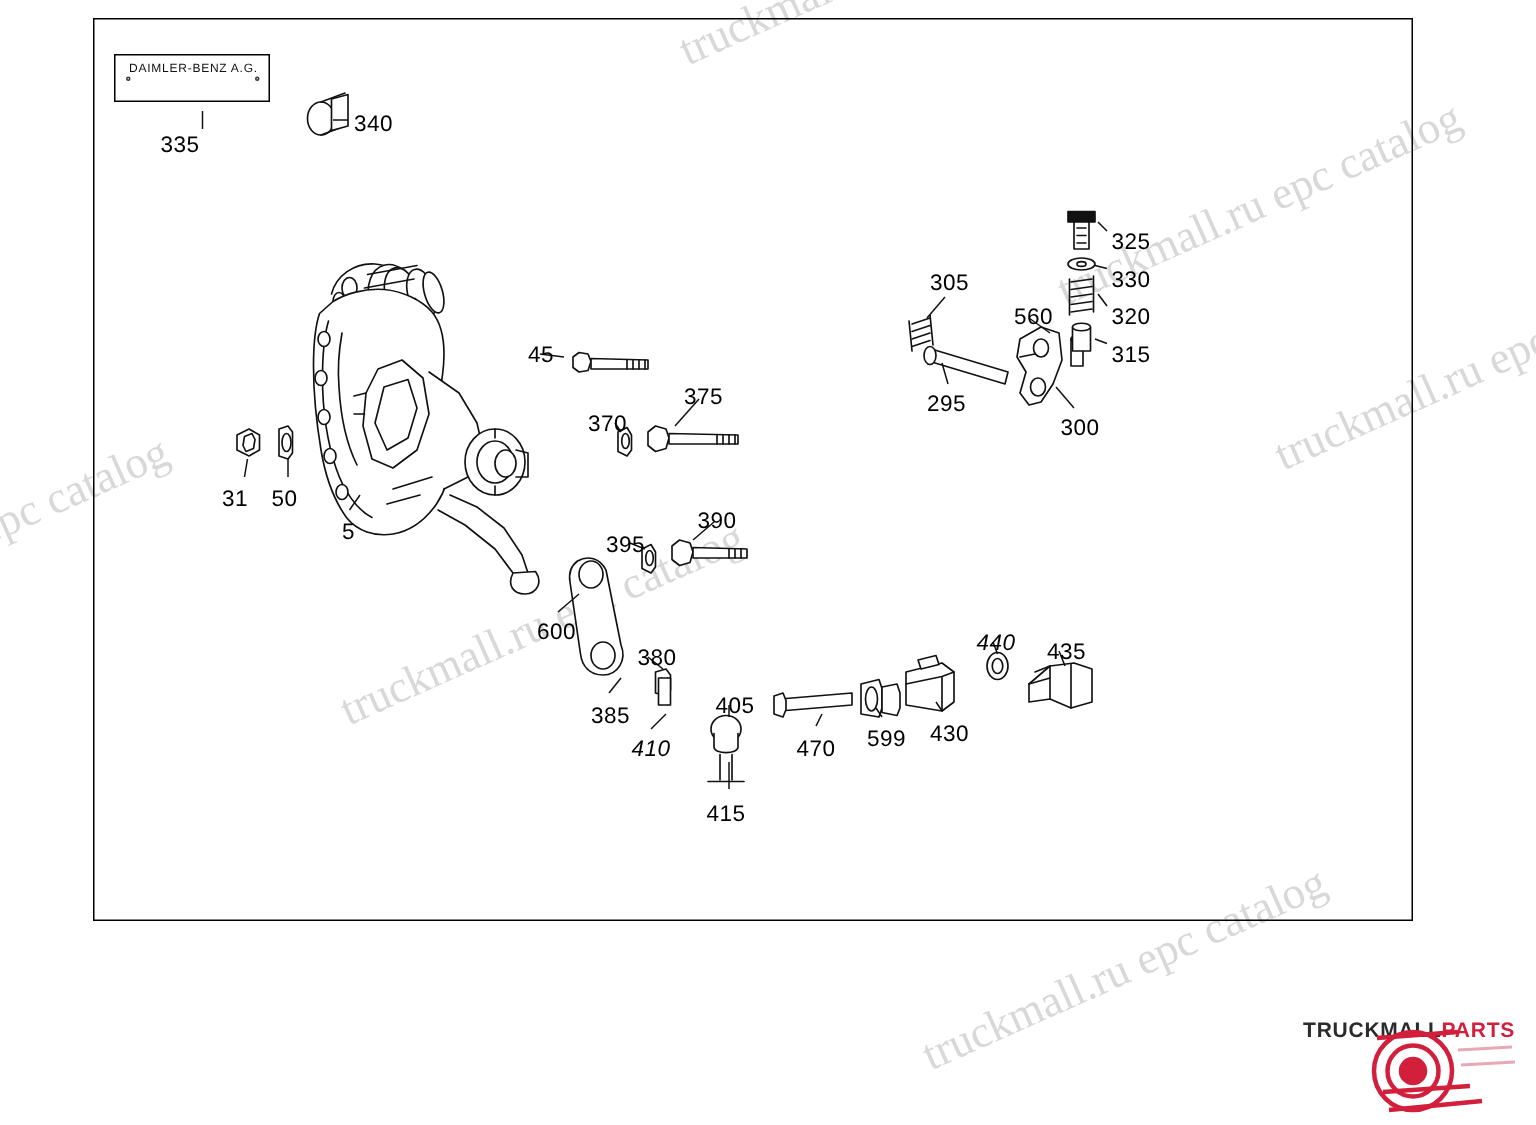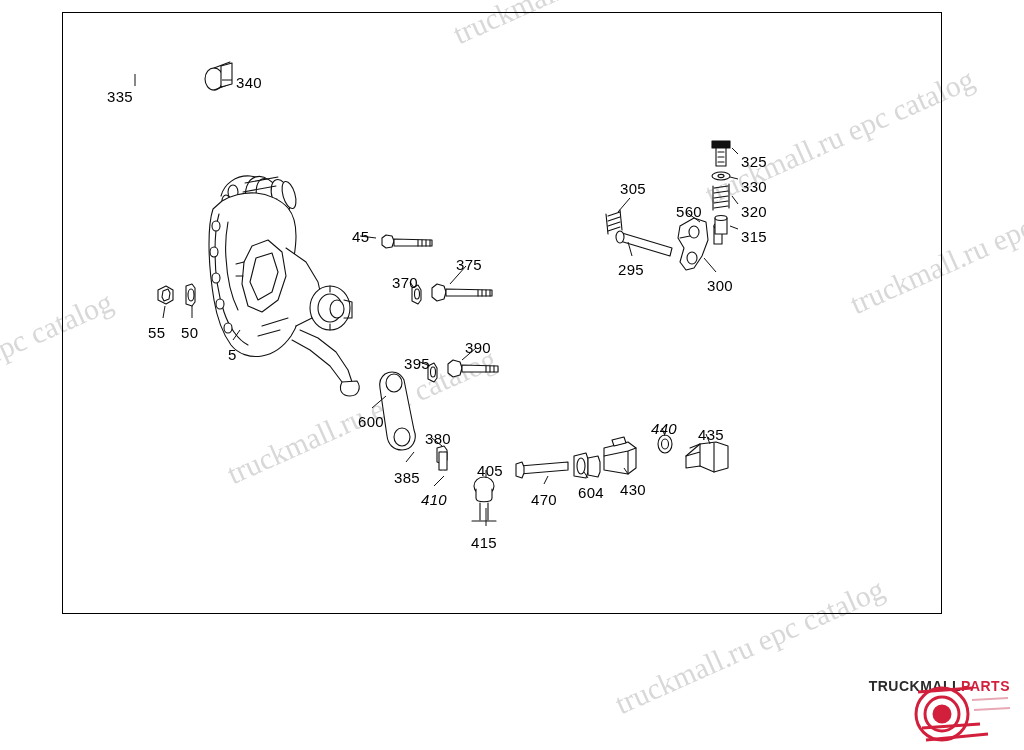--- a/index.html
+++ b/index.html
@@ -108,20 +108,25 @@
     <div class="wm rot" style="left:448px;top:20px;">truckmall.ru epc catalog</div>
     <div class="wm rot" style="left:700px;top:180px;">truckmall.ru epc catalog</div>
     <div class="wm rot" style="left:845px;top:290px;">truckmall.ru epc catalog</div>
     <div class="wm rot" style="left:-20px;top:340px;">epc catalog</div>
     <div class="wm rot" style="left:222px;top:460px;">truckmall.ru epc catalog</div>
     <div class="wm rot" style="left:610px;top:690px;">truckmall.ru epc catalog</div>
   </div>
 
   <div class="frame"></div>
 
+  <div class="plate-box">
+    <div class="plate-hole" style="left:7px;top:14px;"></div>
+    <div class="plate-hole" style="left:93px;top:14px;"></div>
+    <div class="plate-text">DAIMLER-BENZ A.G.</div>
+  </div>
 
   <svg width="1024" height="750" style="position:absolute;left:0;top:0;">
     <g fill="none" stroke="#111" stroke-width="1.1" stroke-linejoin="round" stroke-linecap="round">
 
       <ellipse cx="214" cy="79" rx="9" ry="11" fill="#fff"></ellipse>
       <path d="M214 68 L230 62 M214 90 L230 84 M222 65 L222 87"></path>
       <path d="M221 66 L232 63 L232 84 L221 87 Z" fill="#fff"></path>
 
       <path d="M221 196 C224 184 236 175 250 176 C262 177 268 183 272 190" fill="#fff"></path>
       <ellipse cx="262" cy="198" rx="16" ry="22" fill="#fff" transform="rotate(-16 262 198)"></ellipse>
@@ -287,33 +292,33 @@
       <path d="M738 229 L730 226"></path>
     </g>
   </svg>
 
   <div>
     <div class="label" style="left:107px;top:88px;">335</div>
     <div class="label" style="left:236px;top:74px;">340</div>
     <div class="label" style="left:352px;top:228px;">45</div>
     <div class="label" style="left:456px;top:256px;">375</div>
     <div class="label" style="left:392px;top:274px;">370</div>
-    <div class="label" style="left:148px;top:324px;">55</div>
+    <div class="label" style="left:148px;top:324px;">31</div>
     <div class="label" style="left:181px;top:324px;">50</div>
     <div class="label" style="left:228px;top:346px;">5</div>
     <div class="label" style="left:465px;top:339px;">390</div>
     <div class="label" style="left:404px;top:355px;">395</div>
     <div class="label" style="left:358px;top:413px;">600</div>
     <div class="label" style="left:425px;top:430px;">380</div>
     <div class="label" style="left:394px;top:469px;">385</div>
     <div class="label" style="left:421px;top:491px;font-style:italic;">410</div>
     <div class="label" style="left:477px;top:462px;">405</div>
     <div class="label" style="left:471px;top:534px;">415</div>
     <div class="label" style="left:531px;top:491px;">470</div>
-    <div class="label" style="left:578px;top:484px;">604</div>
+    <div class="label" style="left:578px;top:484px;">599</div>
     <div class="label" style="left:620px;top:481px;">430</div>
     <div class="label" style="left:651px;top:420px;font-style:italic;">440</div>
     <div class="label" style="left:698px;top:426px;">435</div>
     <div class="label" style="left:620px;top:180px;">305</div>
     <div class="label" style="left:618px;top:261px;">295</div>
     <div class="label" style="left:676px;top:203px;">560</div>
     <div class="label" style="left:707px;top:277px;">300</div>
     <div class="label" style="left:741px;top:153px;">325</div>
     <div class="label" style="left:741px;top:178px;">330</div>
     <div class="label" style="left:741px;top:203px;">320</div>

